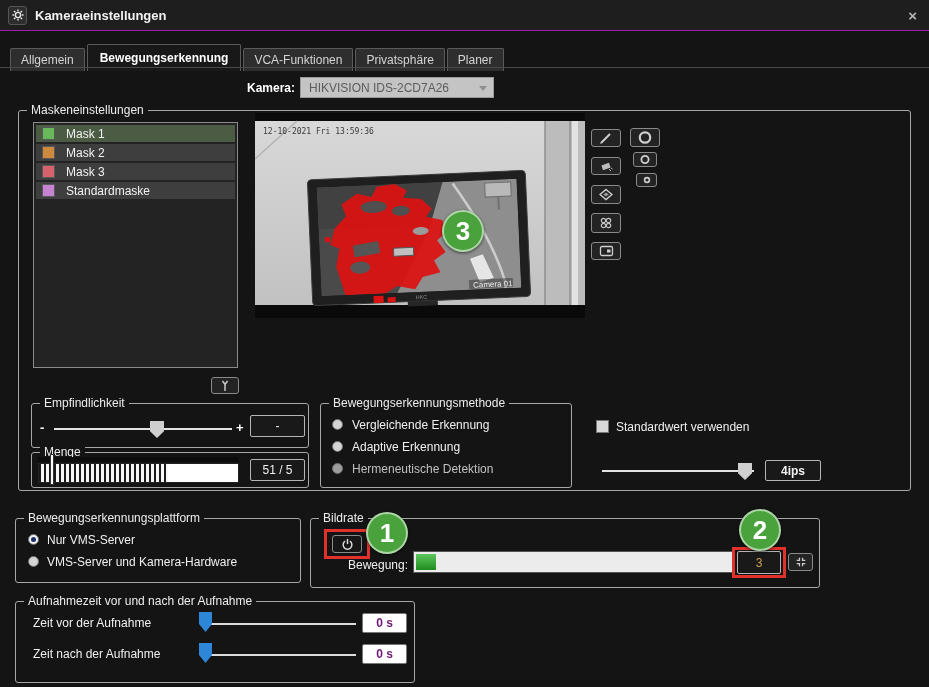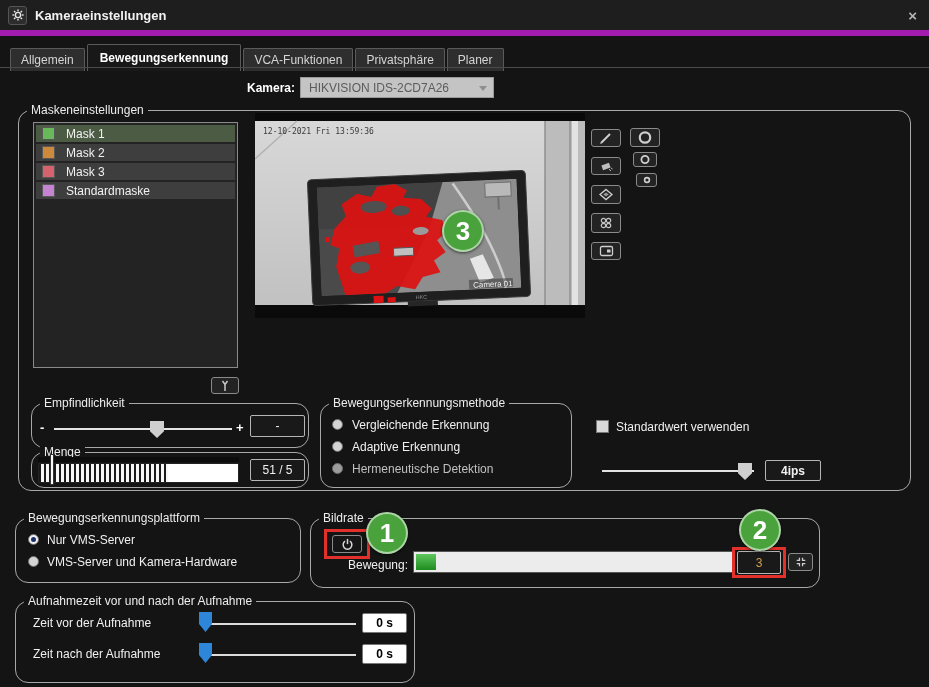--- a/index.html
+++ b/index.html
@@ -1,57 +1,57 @@
 <!DOCTYPE html>
 <html><head>
 <meta charset="utf-8">
 <style>
   html,body{margin:0;padding:0;background:#000;}
   .screen{position:relative;width:929px;height:687px;background:#141414;overflow:hidden;
           font-family:"Liberation Sans",sans-serif;color:#e8e8e8;}
   
   .titlebar{position:absolute;left:0;top:0;right:0;height:30px;background:#1e1e1e;
-            border-bottom:6px solid #a21caf;display:flex;align-items:center;padding:0 8px;gap:8px;}
+            border-bottom:1px solid #a21caf;display:flex;align-items:center;padding:0 8px;gap:8px;}
   .titlebar .ttl{font-size:13px;font-weight:bold;color:#f2f2f2;}
   .appicon{width:17px;height:17px;background:#2d2d2d;border:1px solid #555;border-radius:3px;
            display:flex;align-items:center;justify-content:center;}
   .closebtn{margin-left:auto;color:#b5b5b5;font-size:15px;font-weight:bold;padding:0 4px;cursor:default;}
   
   .tabs{position:absolute;left:10px;top:44px;display:flex;gap:2px;align-items:flex-end;}
   .tab{padding:4px 10px;font-size:12px;color:#d5d5d5;background:#2e2e2e;
        border:1px solid #5a5a5a;border-bottom:none;border-radius:2px 2px 0 0;}
   .tab.active{background:#181818;font-weight:bold;color:#fff;padding:6px 12px;}
   .tabline{position:absolute;left:0;top:67px;right:0;height:1px;background:#4a4a4a;}
   
   .cam-label{position:absolute;left:190px;top:81px;width:105px;text-align:right;
              font-size:12px;font-weight:bold;color:#fff;}
   .cam-select{position:absolute;left:300px;top:77px;width:194px;height:21px;background:#c4c4c4;
               border:1px solid #9a9a9a;color:#5c5c5c;font-size:12px;line-height:21px;
               padding:0 20px 0 8px;box-sizing:border-box;}
   .cam-select .chev{position:absolute;right:6px;top:8px;width:0;height:0;
               border-left:4px solid transparent;border-right:4px solid transparent;
               border-top:5px solid #8f8f8f;}
   
-  .group{position:absolute;border:1px solid #a8a8a8;border-radius:13px;box-sizing:border-box;}
+  .group{position:absolute;border:1px solid #a8a8a8;border-radius:3px;box-sizing:border-box;}
   .group>.legend{position:absolute;top:-8px;left:8px;background:#141414;padding:0 4px;
                  font-size:12px;color:#ededed;white-space:nowrap;}
   
   .masklist{position:absolute;left:33px;top:122px;width:205px;height:246px;background:#232323;
             border:1px solid #8a8a8a;box-sizing:border-box;padding:2px;}
   .maskrow{height:17px;margin-bottom:2px;background:#3e3e3e;display:flex;align-items:center;
            gap:11px;padding-left:6px;font-size:12px;color:#f2f2f2;}
   .swatch{width:13px;height:13px;border:1px solid #585858;box-sizing:border-box;}
   
   .toolbtn{position:absolute;background:#232323;border:1px solid #8a8a8a;border-radius:3px;
            display:flex;align-items:center;justify-content:center;box-sizing:border-box;}
   
   .valbox{position:absolute;background:#191919;border:1px solid #b5b5b5;border-radius:2px;
           color:#f0f0f0;font-size:12px;display:flex;align-items:center;justify-content:center;
           box-sizing:border-box;}
-  .valbox.white{background:#fff;color:#000000;border-color:#777;font-weight:bold;}
+  .valbox.white{background:#fff;color:#701a75;border-color:#777;font-weight:bold;}
   
   .track{position:absolute;height:2px;background:#e3e3e3;}
   .handle{position:absolute;width:14px;height:17px;background:#cfcfcf;
           clip-path:polygon(0 0,100% 0,100% 60%,50% 100%,0 60%);}
   .handle.blue{background:#2e86d8;width:13px;height:20px;}
   .pm{position:absolute;font-weight:bold;color:#fff;font-size:13px;}
   
   .radio{position:absolute;width:11px;height:11px;border-radius:50%;background:#d4d4d4;
          border:1px solid #6d6d6d;box-sizing:border-box;}
   .radio.sel{background:#f2f2f2;}

